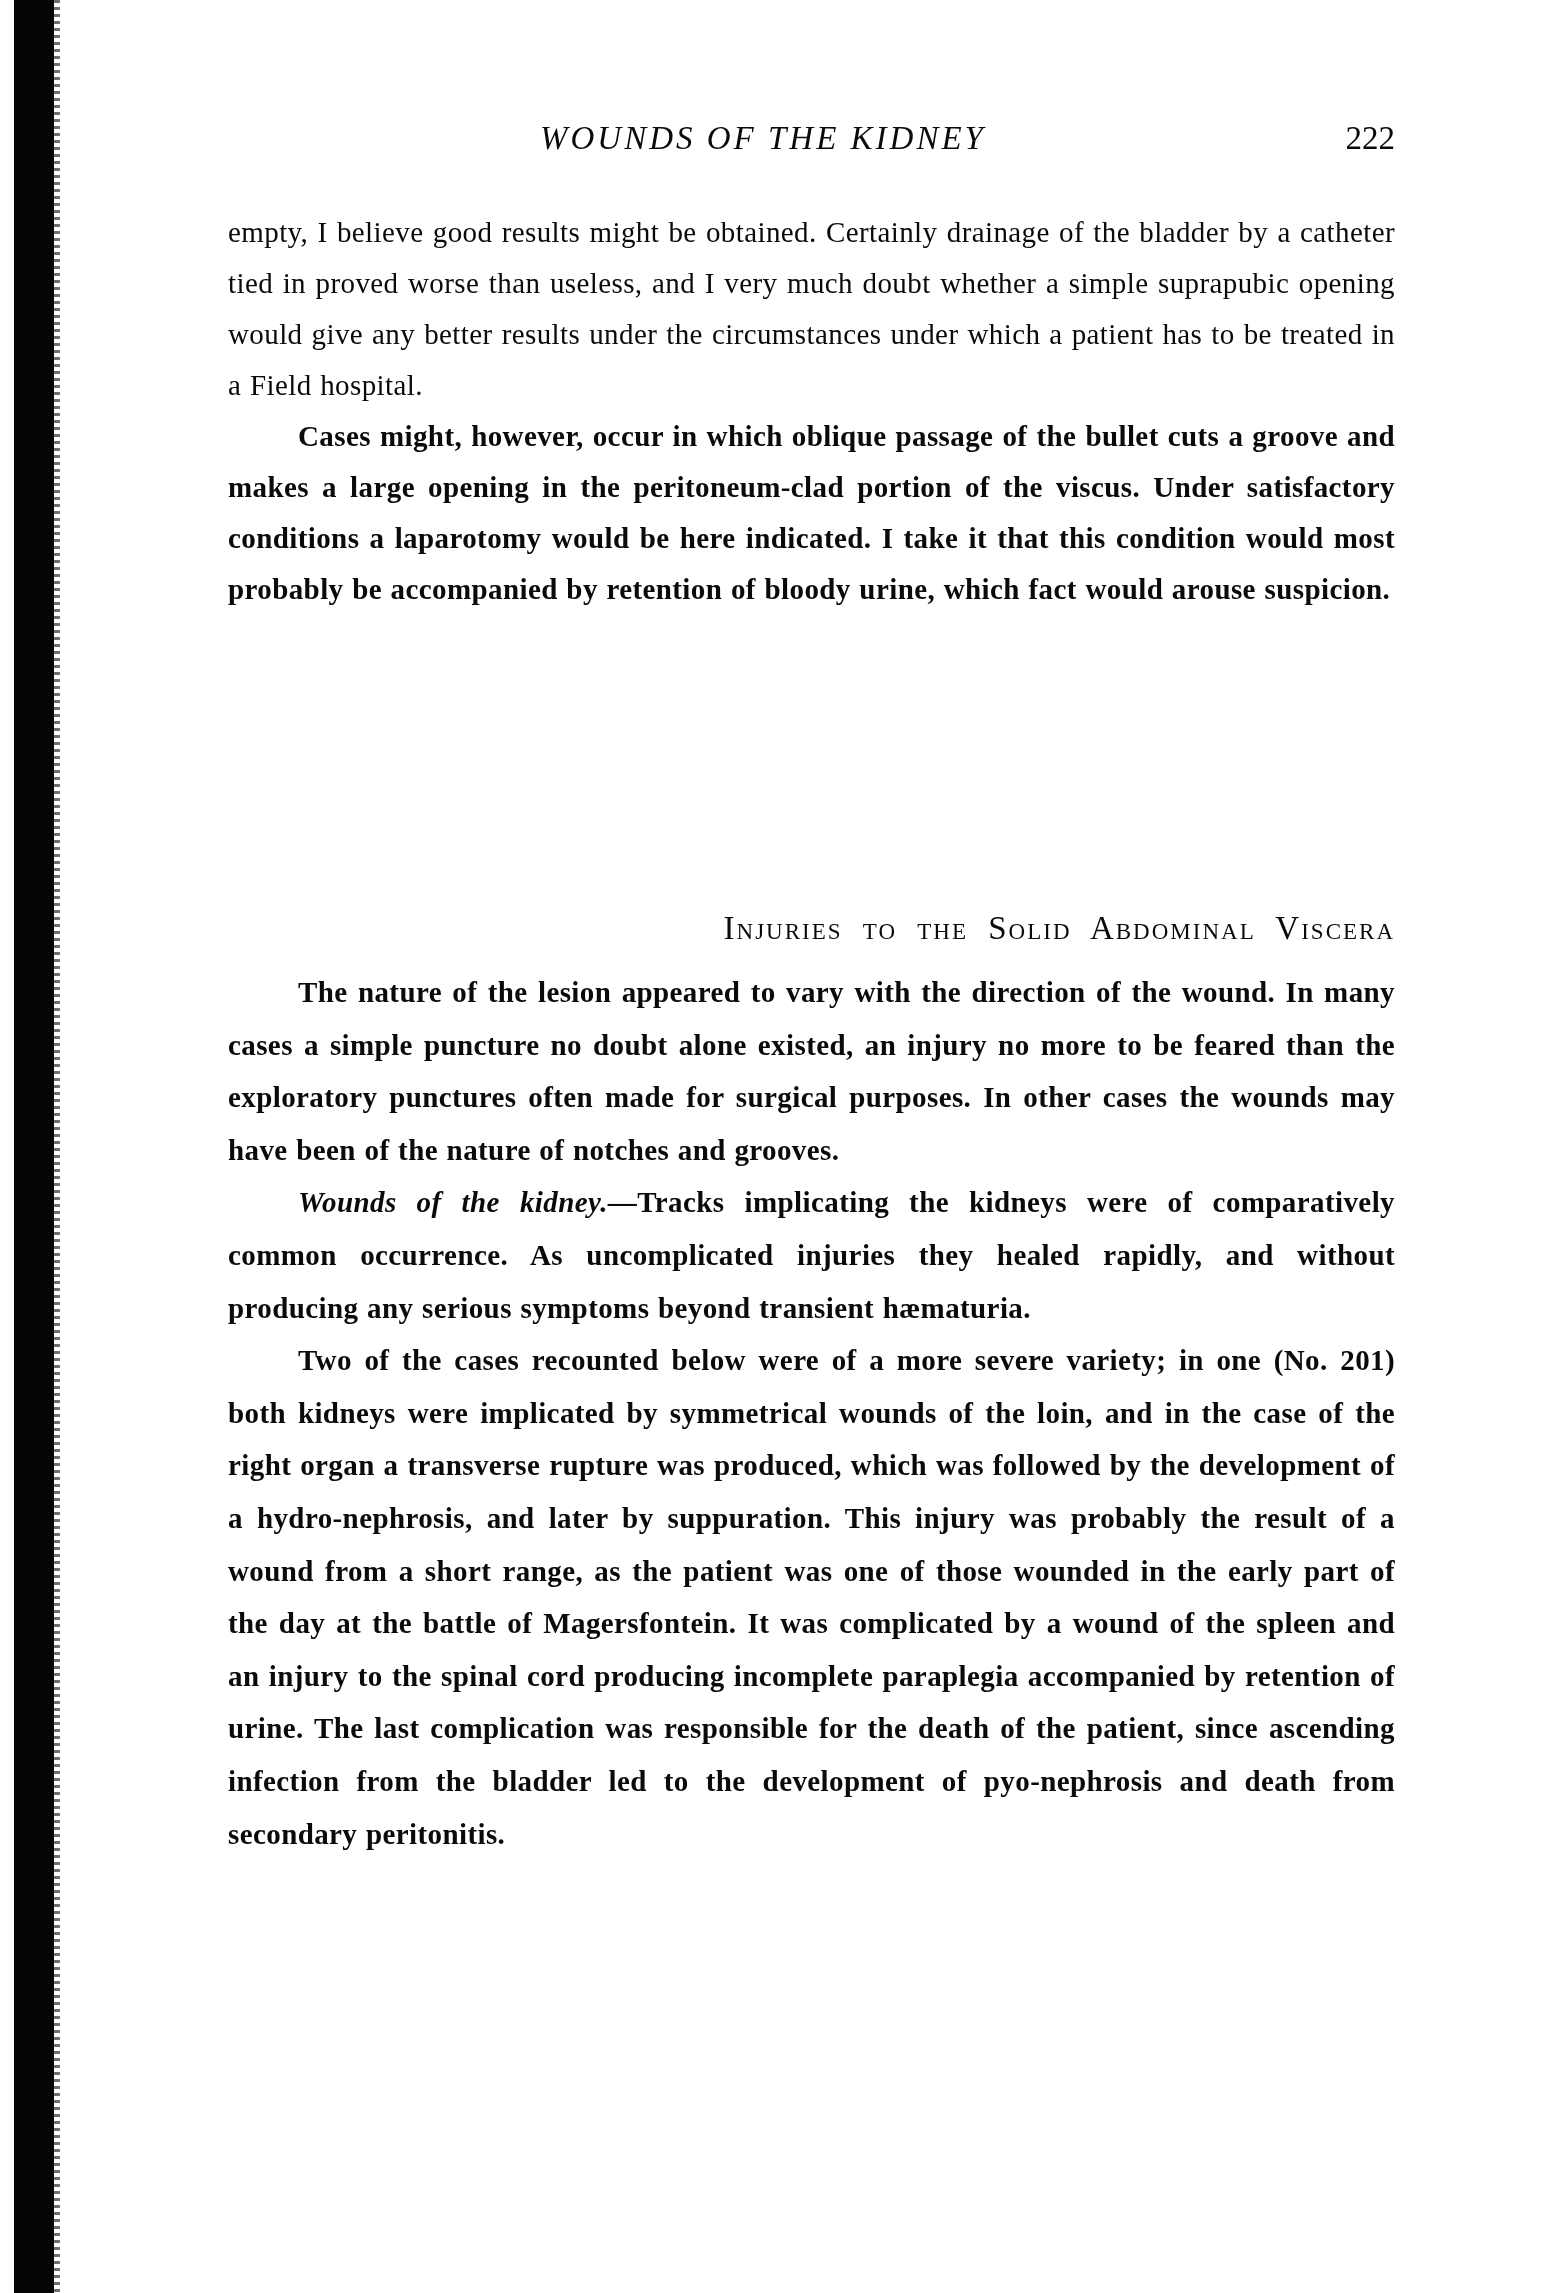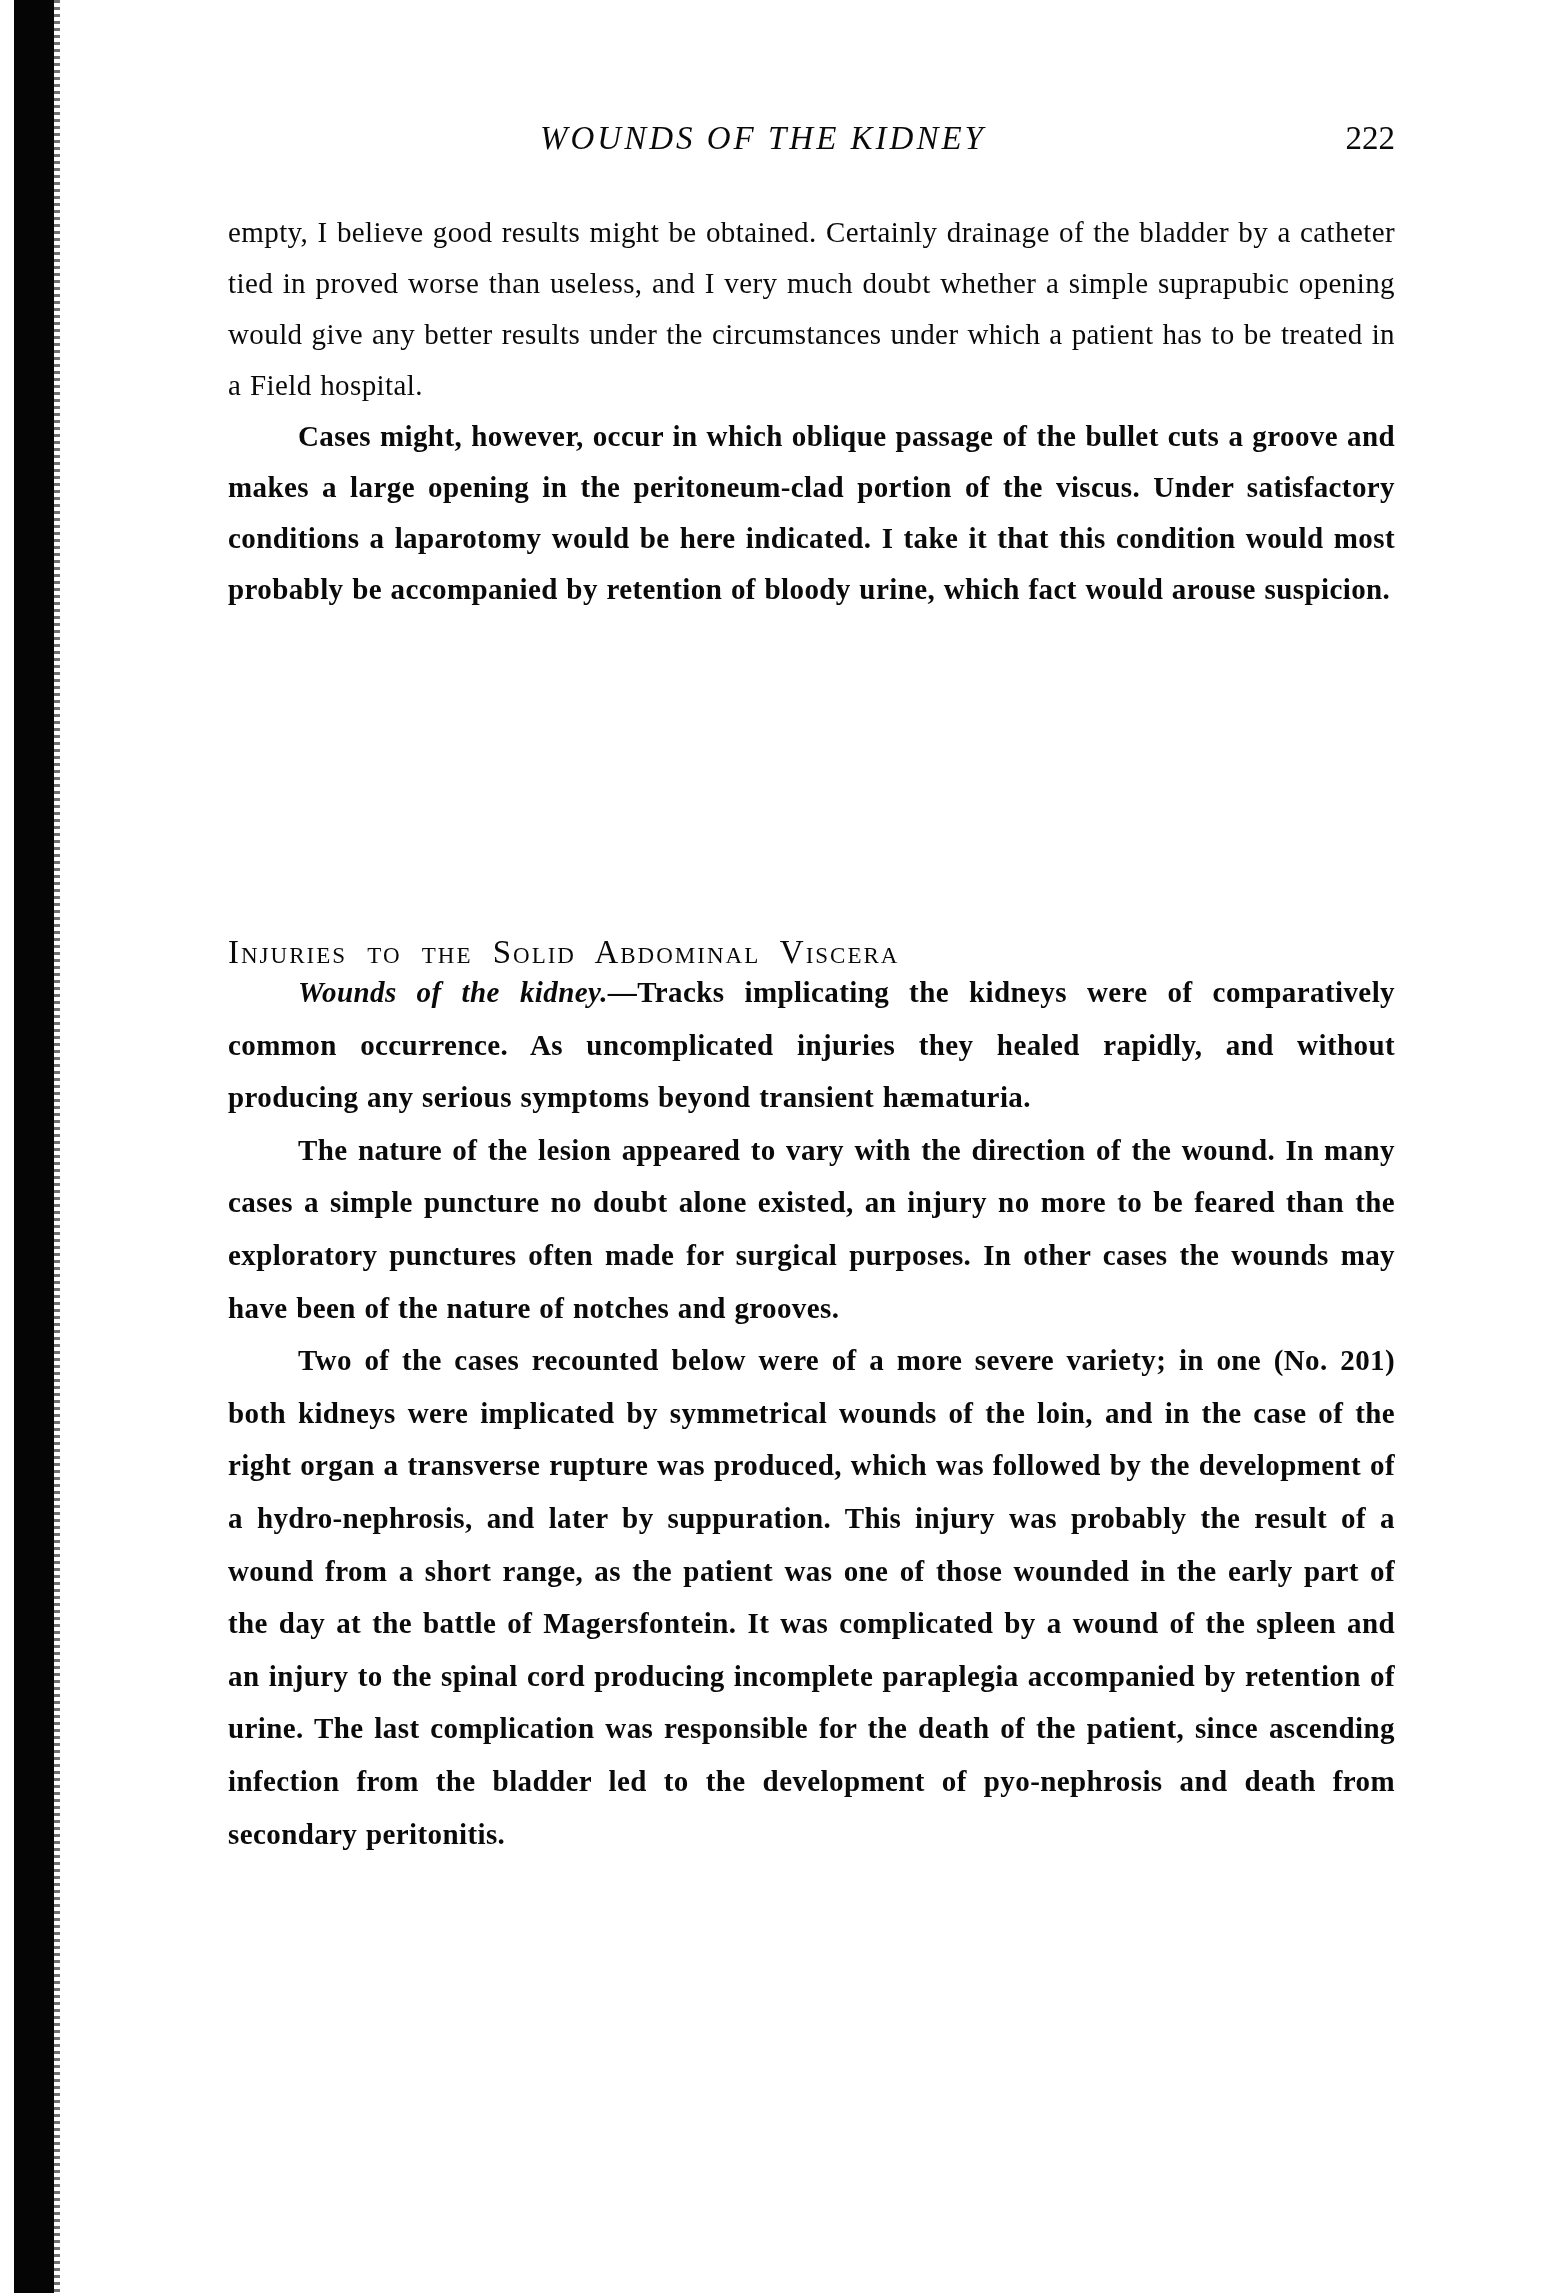--- a/index.html
+++ b/index.html
@@ -77,23 +77,23 @@
     margin: 0;
     line-height: 51px;
     hyphens: manual;
   }
   .text-block p.indent { text-indent: 70px; font-weight: bold; }
   .text-block.lower p { line-height: 52.6px; }
   .section-heading {
     position: absolute;
     left: 228px;
     width: 1167px;
-    top: 932px;
+    top: 908px;
     height: 40px;
-    text-align: left;
+    text-align: right;
     font-size: 33px;
     line-height: 40px;
     font-variant: small-caps;
     letter-spacing: 2px;
     word-spacing: 10px;
   }
   .italic { font-style: italic; }
 </style>
 </head>
 <body>
@@ -107,16 +107,16 @@
 </header>
 
 <section class="text-block upper" style="top:207px;">
   <p>empty, I believe good results might be obtained. Certainly drainage of the bladder by a catheter tied in proved worse than useless, and I very much doubt whether a simple supra­pubic opening would give any better results under the circum­stances under which a patient has to be treated in a Field hospital.</p>
   <p class="indent">Cases might, however, occur in which oblique passage of the bullet cuts a groove and makes a large opening in the peritoneum-clad portion of the viscus. Under satisfactory conditions a laparotomy would be here indicated. I take it that this condition would most probably be accompanied by retention of bloody urine, which fact would arouse suspicion.</p>
 </section>
 
 <h2 class="section-heading" style="margin:0;font-weight:normal;">Injuries to the Solid Abdominal Viscera</h2>
 
 <section class="text-block lower" style="top:966px;">
+  <p class="indent">The nature of the lesion appeared to vary with the direc­tion of the wound. In many cases a simple puncture no doubt alone existed, an injury no more to be feared than the explora­tory punctures often made for surgical purposes. In other cases the wounds may have been of the nature of notches and grooves.</p>
   <p class="indent"><span class="italic">Wounds of the kidney.</span><span>—Tracks implicating the kidneys were of comparatively common occurrence. As uncomplicated injuries they healed rapidly, and without producing any serious symptoms beyond transient hæmaturia.</span></p>
-  <p class="indent">The nature of the lesion appeared to vary with the direc­tion of the wound. In many cases a simple puncture no doubt alone existed, an injury no more to be feared than the explora­tory punctures often made for surgical purposes. In other cases the wounds may have been of the nature of notches and grooves.</p>
   <p class="indent">Two of the cases recounted below were of a more severe variety; in one (No. 201) both kidneys were implicated by sym­metrical wounds of the loin, and in the case of the right organ a transverse rupture was produced, which was followed by the development of a hydro-nephrosis, and later by suppuration. This injury was probably the result of a wound from a short range, as the patient was one of those wounded in the early part of the day at the battle of Magersfontein. It was compli­cated by a wound of the spleen and an injury to the spinal cord producing incomplete paraplegia accompanied by retention of urine. The last complication was responsible for the death of the patient, since ascending infection from the bladder led to the development of pyo-nephrosis and death from secondary peritonitis.</p>
 </section>
 
 </body></html>

